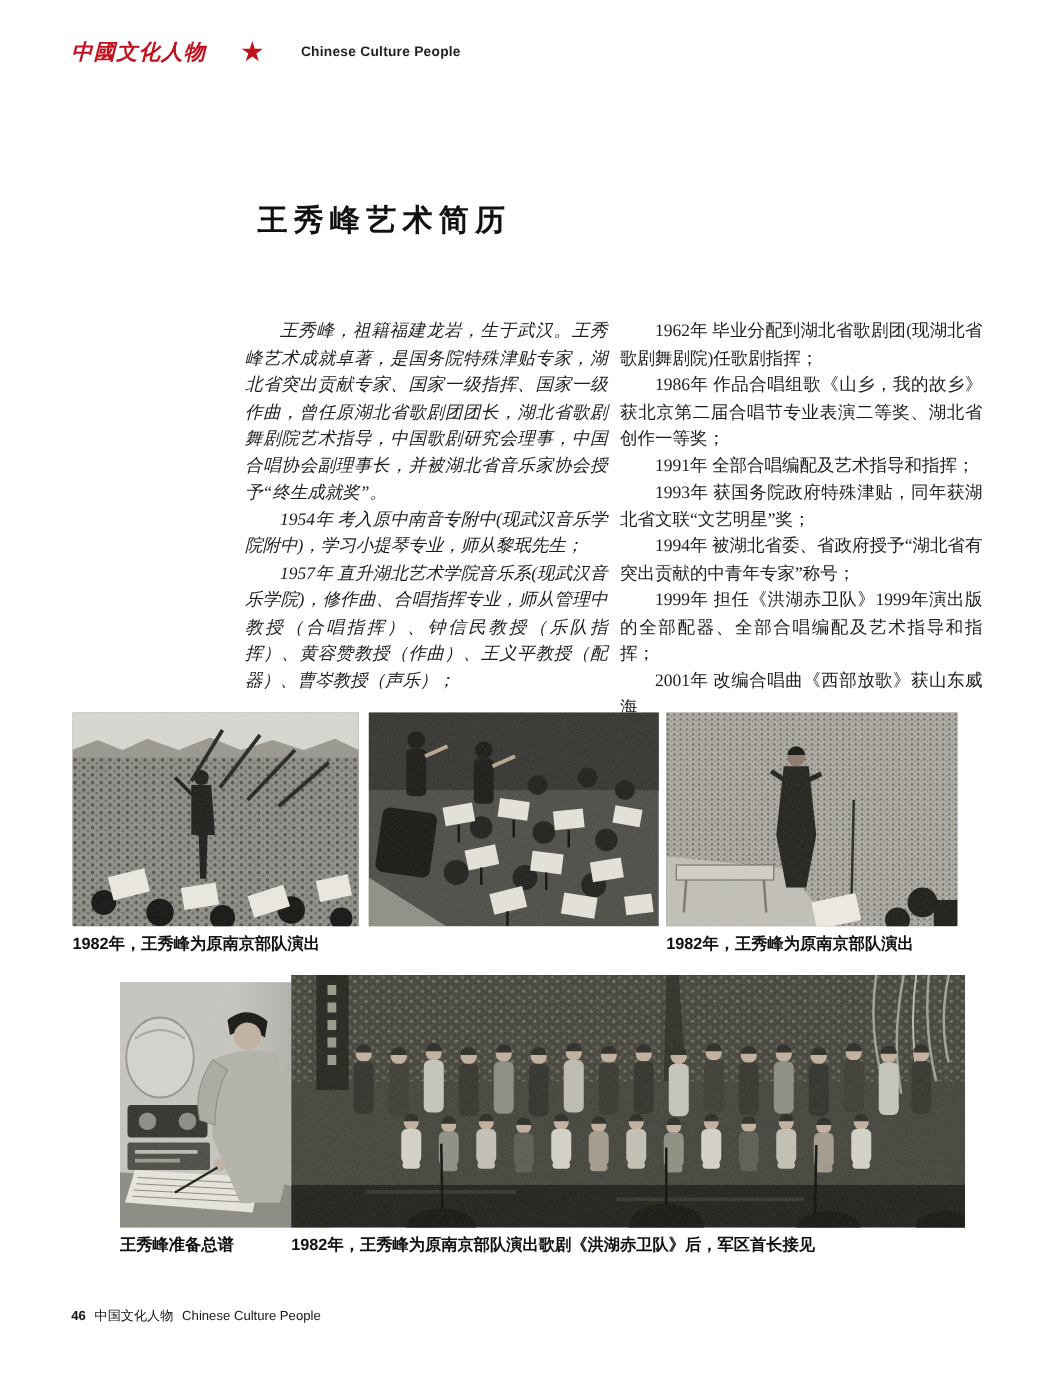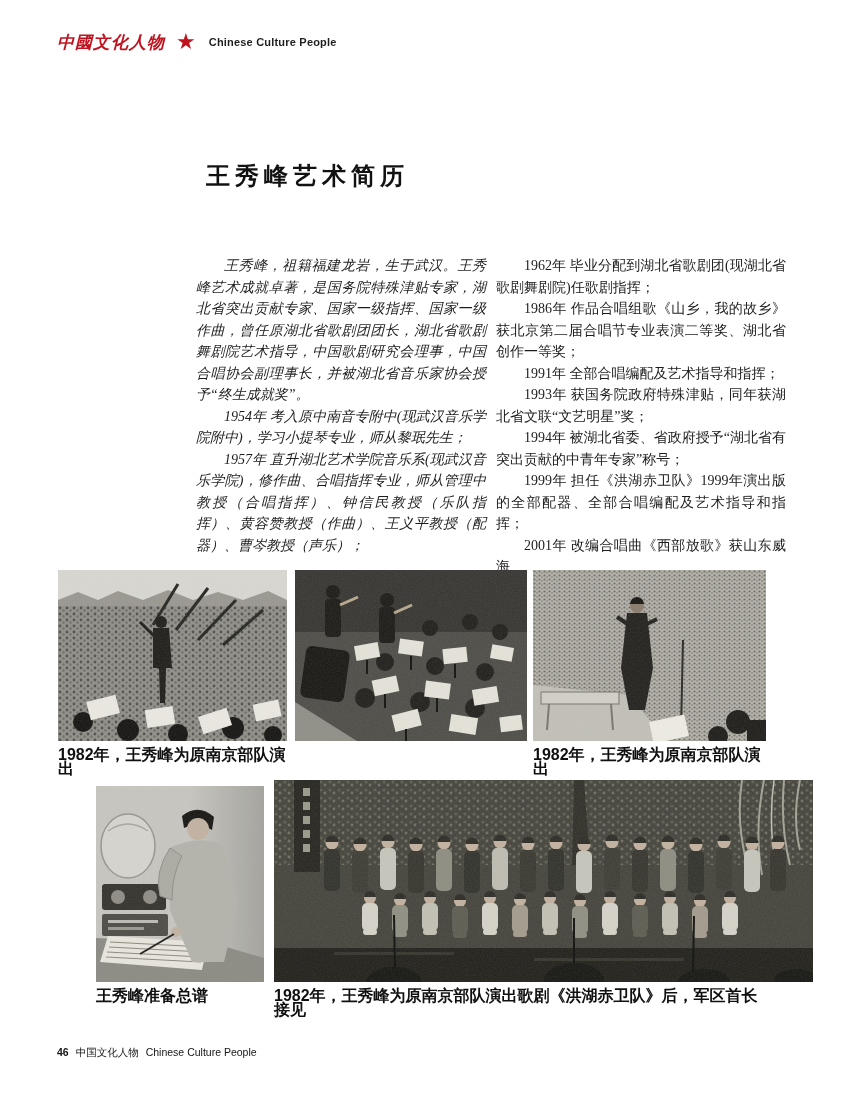--- a/index.html
+++ b/index.html
@@ -1,21 +1,21 @@
 <!DOCTYPE html>
 <html><head>
 <meta charset="utf-8">
 <style>
   html,body{margin:0;padding:0;background:#ffffff;}
   .page{
     position:relative;width:846px;height:1102px;background:#ffffff;overflow:hidden;
     font-family:"Liberation Sans","DejaVu Sans",sans-serif;color:#1a1a1a;
   }
   
-  .brand{position:absolute;left:57px;top:31px;display:flex;align-items:center;gap:9px;}
+  .brand{position:absolute;left:57px;top:31px;display:flex;align-items:center;gap:25px;}
   .brand-cn{
     font-family:"DejaVu Serif","Liberation Serif",serif;font-weight:bold;font-style:italic;
     font-size:17px;letter-spacing:1px;line-height:1;
   }
   .brand-star{font-size:22px;line-height:1;margin-left:2px;}
   .brand-en{font-size:11px;font-weight:bold;color:#1f1f1f;letter-spacing:.2px;margin-left:4px;}
   
   .title{
     position:absolute;left:206px;top:144px;
     font-family:"Liberation Serif","DejaVu Serif",serif;font-weight:bold;
@@ -26,27 +26,27 @@
     font-family:"Liberation Serif","DejaVu Serif",serif;
     font-size:14px;line-height:21.5px;text-align:justify;color:#1c1c1c;
   }
   .col p{margin:0;text-indent:2em;}
   .col-left{left:196px;font-style:italic;}
   .col-right{left:496px;}
   
   figure{position:absolute;margin:0;}
   figure svg{display:block;background:#9a9a94;}
   figcaption{
-    margin-top:7px;font-size:16px;font-weight:bold;line-height:14px;color:#101010;text-align:left;
+    margin-top:7px;font-size:13px;font-weight:bold;line-height:14px;color:#101010;text-align:left;
   }
   .fig1{left:58px;top:570px;width:229px;}
   .fig2{left:295px;top:570px;width:232px;}
   .fig3{left:533px;top:570px;width:233px;}
   .fig4{left:58px;top:786px;width:168px;padding-left:38px;}
-  .fig5{left:233px;top:780px;width:498px;margin-left:41px;}
+  .fig5{left:233px;top:780px;width:498px;}
   
   .footer{position:absolute;left:57px;top:1046px;font-size:10.5px;color:#141414;display:flex;gap:7px;align-items:baseline;}
   .footer .pn{font-weight:bold;}
 </style>
 </head>
 <body>
 
 <div class="page">
 
   <div class="brand">

